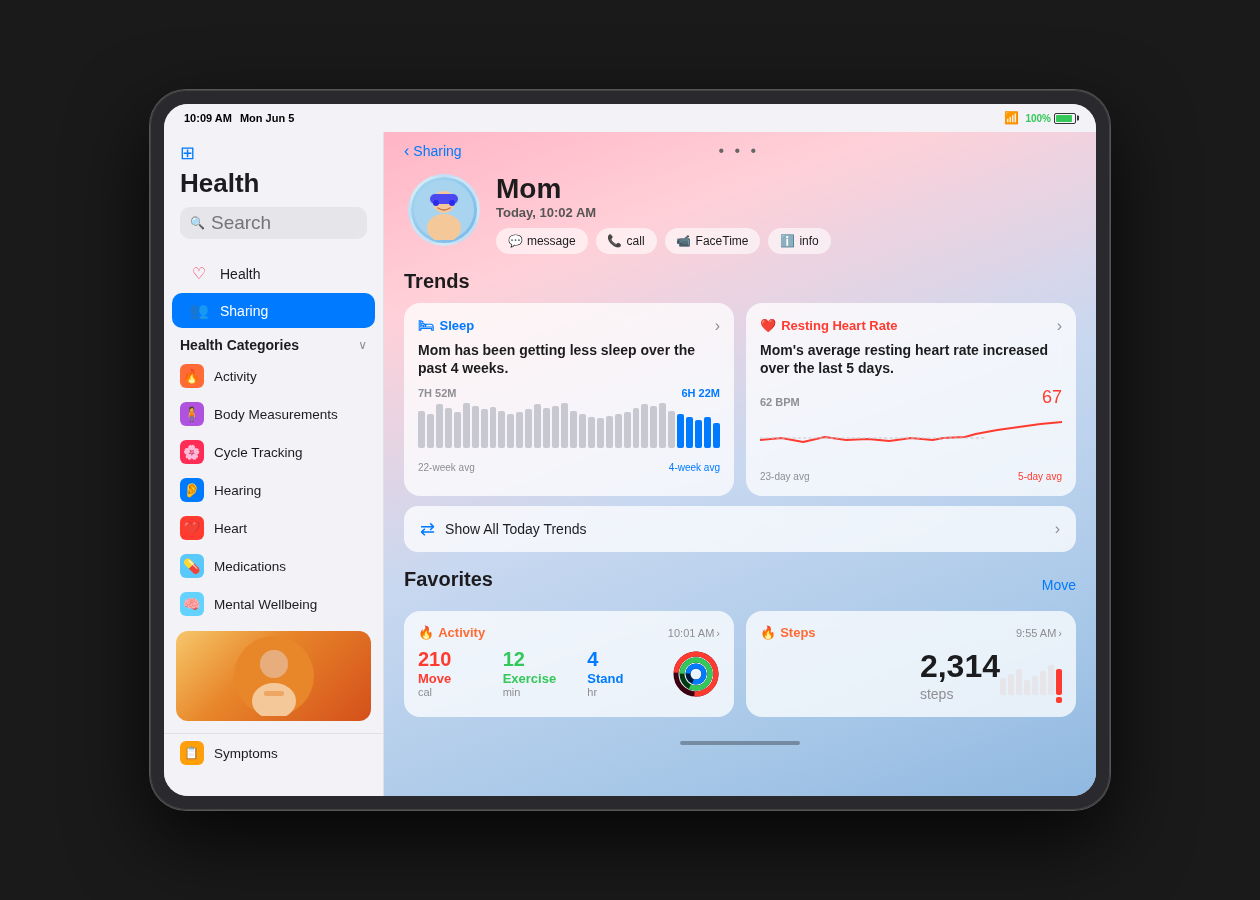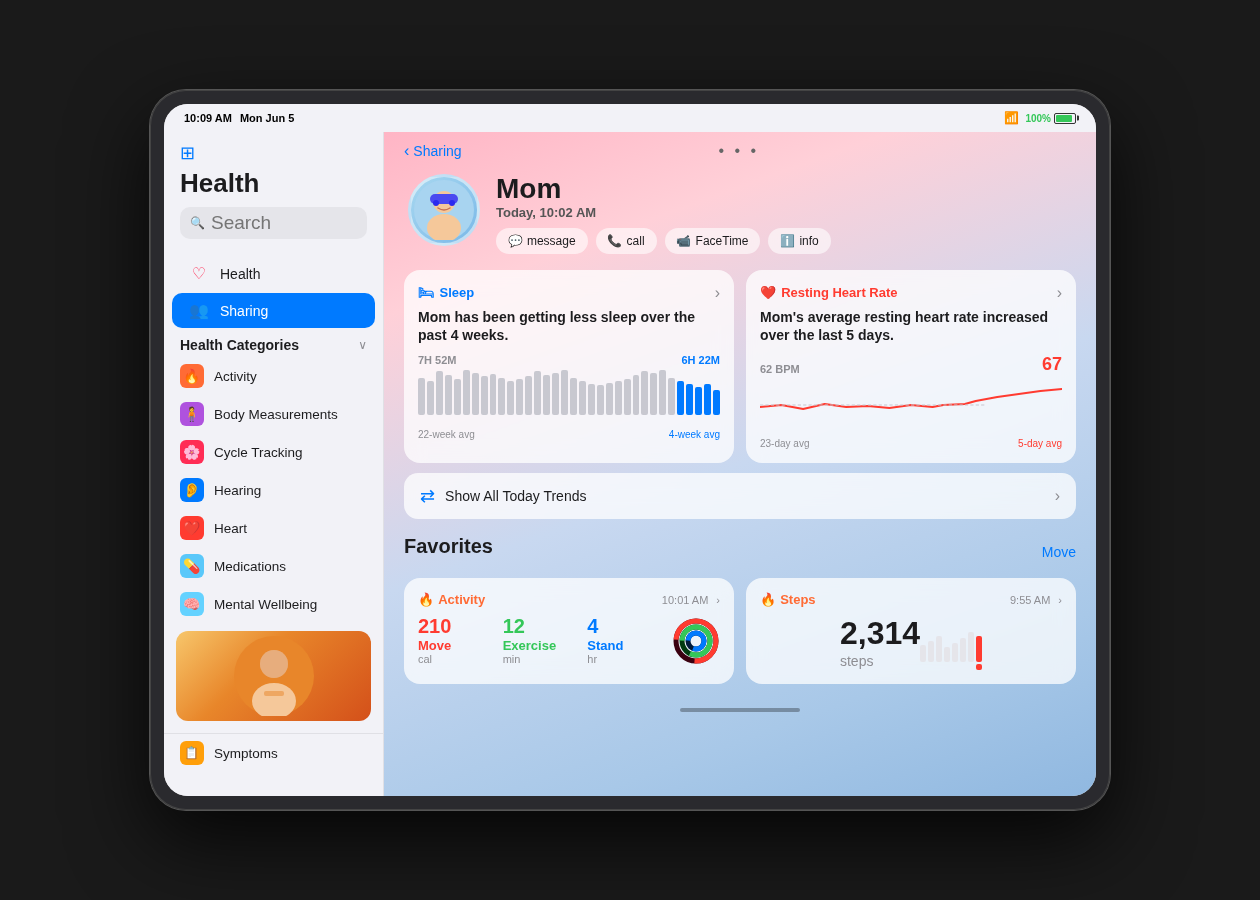--- a/index.html
+++ b/index.html
@@ -385,21 +385,21 @@
       font-weight: 600;
       display: flex;
       align-items: center;
       gap: 4px;
     }
     .fav-time {
       font-size: 11px;
       color: #8e8e93;
       display: flex;
       align-items: center;
-      gap: 8px;
+      gap: 2px;
     }
     .activity-metrics {
       display: flex;
       gap: 16px;
       align-items: flex-end;
     }
     .metric { flex: 1; }
     .metric-value {
       font-size: 20px;
       font-weight: 700;
@@ -595,20 +595,21 @@
               </button>
               <button class="action-btn">
                 <span>ℹ️</span>
                 <span>info</span>
               </button>
             </div>
           </div>
         </div>
 
         <div class="section-area">
+          <div class="section-heading">Trends</div>
           <div class="trends-grid">
 
             <div class="trend-card">
               <div class="trend-card-header">
                 <div class="trend-label">
                   <span style="color:#007aff;">🛏</span>
                   <span style="color:#007aff;">Sleep</span>
                 </div>
                 <span style="color:#8e8e93;">›</span>
               </div>
@@ -665,21 +666,21 @@
               <div class="trend-card-header">
                 <div class="trend-label">
                   <span style="color:#ff3b30;">❤️</span>
                   <span style="color:#ff3b30;">Resting Heart Rate</span>
                 </div>
                 <span style="color:#8e8e93;">›</span>
               </div>
               <div class="trend-description">Mom's average resting heart rate increased over the last 5 days.</div>
               <div style="display:flex; justify-content:space-between; font-size:11px; font-weight:600; margin-bottom:4px; align-items:flex-end;">
                 <span style="color:#8e8e93;">62 BPM</span>
-                <span style="color:#ff3b30; font-size:18px; font-weight:700;">67</span>
+                <span style="color:#ff3b30; font-size:18px; font-weight:400;">67</span>
               </div>
 
               <div class="heart-rate-chart">
                 <svg width="100%" height="45" viewBox="0 0 280 45" preserveAspectRatio="none">
                   <polyline points="0,28 20,26 40,30 60,25 80,28 100,27 120,29 140,26 160,28 170,26 190,25 200,22 220,18 240,15 260,12 280,10" fill="none" stroke="#ff3b30" stroke-width="2" stroke-linecap="round" stroke-linejoin="round"></polyline>
                   <line x1="0" y1="26" x2="210" y2="26" stroke="#c8c8d0" stroke-width="1" stroke-dasharray="3,2"></line>
                 </svg>
               </div>
               <div class="chart-labels">
                 <span>23-day avg</span>
@@ -747,21 +748,21 @@
               <div class="fav-card-header">
                 <div class="fav-card-title">
                   <span style="color:#ff6b35;">🔥</span>
                   <span style="color:#ff6b35;">Steps</span>
                 </div>
                 <div class="fav-time">
                   <span>9:55 AM</span>
                   <span>›</span>
                 </div>
               </div>
-              <div style="display:flex; justify-content:center; align-items:flex-end;">
+              <div style="display:flex; justify-content:flex-end; align-items:flex-end;">
                 <div>
                   <div class="steps-count">
                     <span>2,314</span>
                   </div>
                   <span class="steps-unit">steps</span>
                 </div>
                 <div>
                   <div class="steps-chart" id="steps-bars">
                       <div class="steps-bar" style="height: 57.1429%;"></div>
                       <div class="steps-bar" style="height: 71.4286%;"></div>

